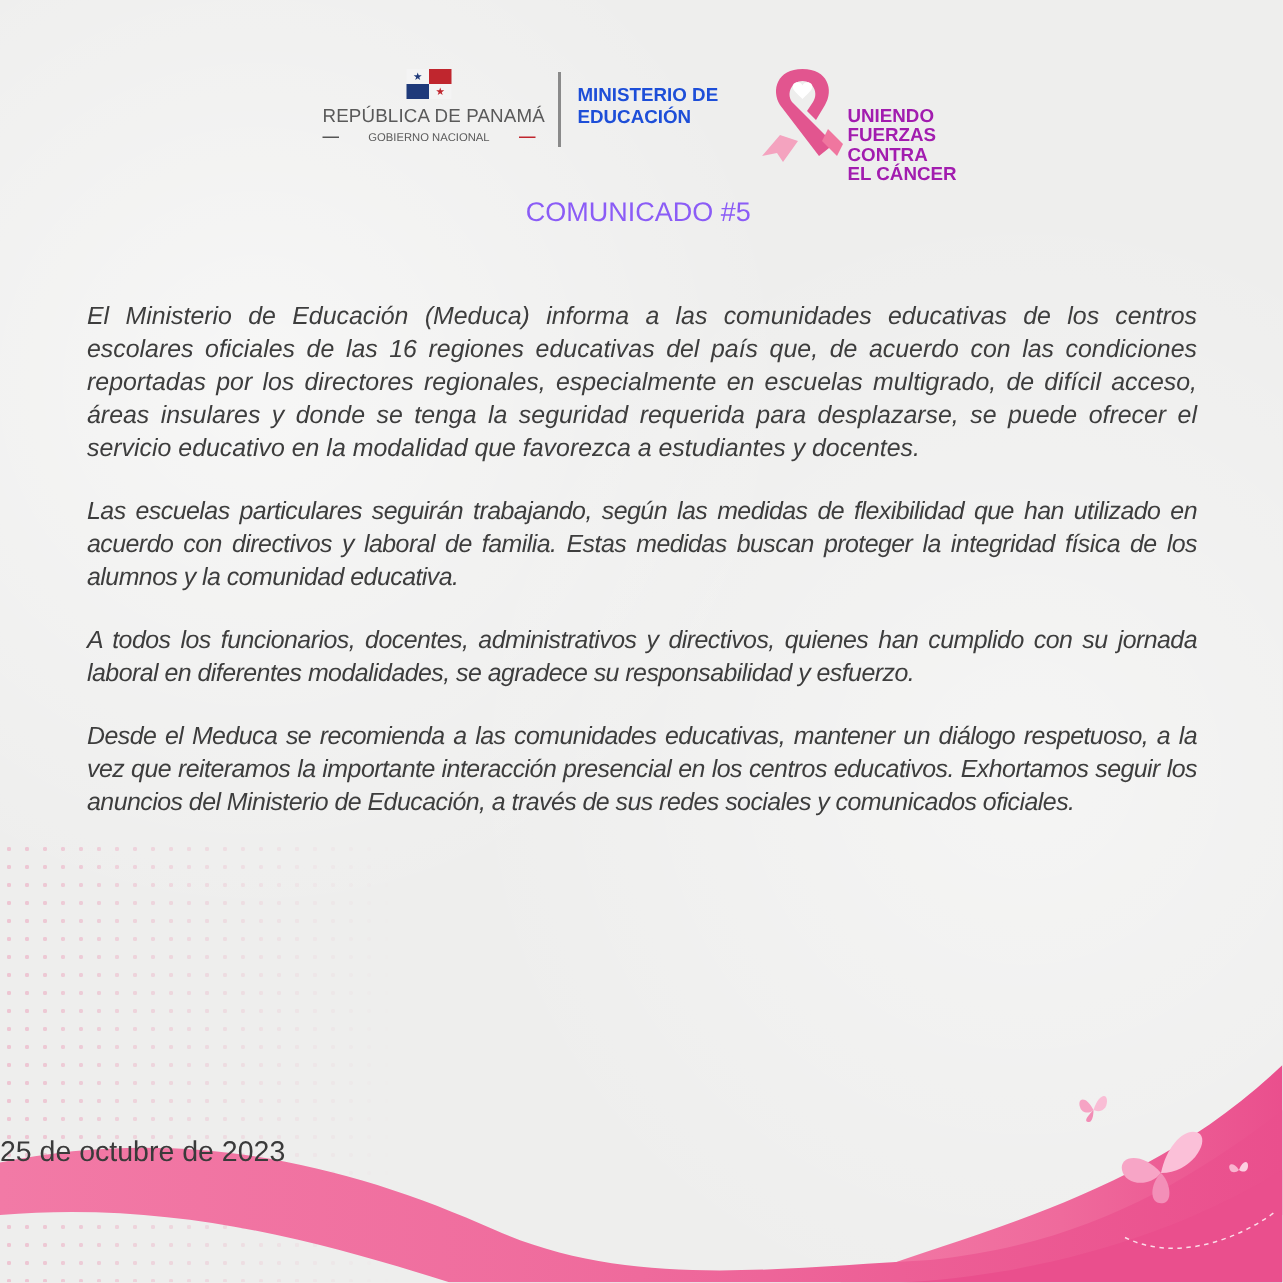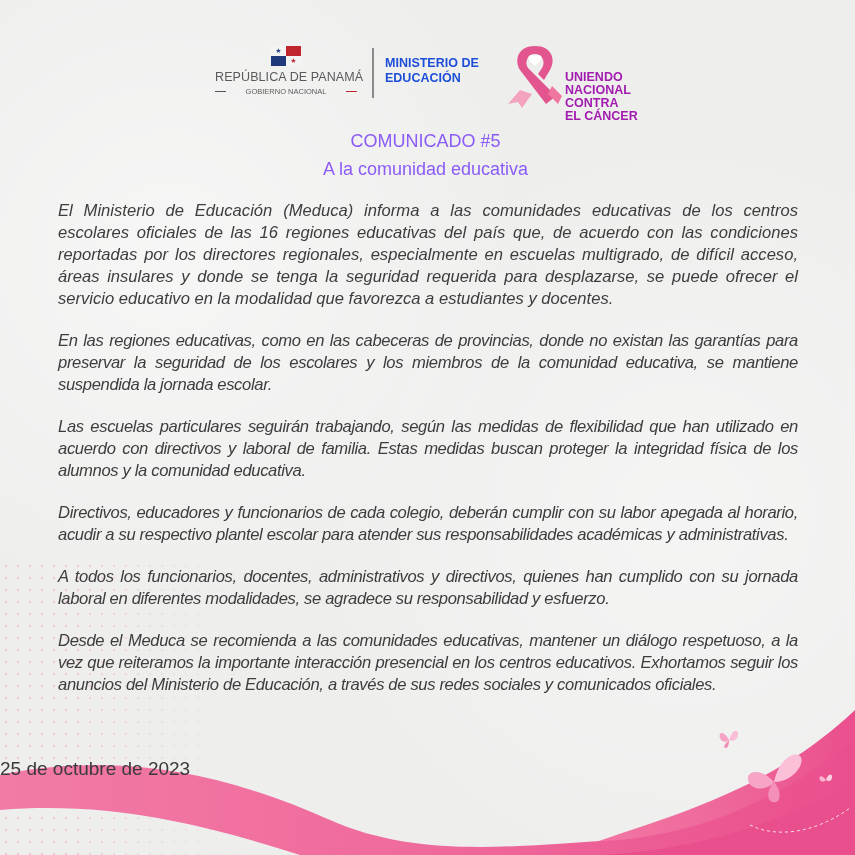--- a/index.html
+++ b/index.html
@@ -124,36 +124,33 @@
     <div>EDUCACIÓN</div>
   </div>
   <svg class="ribbon" viewBox="0 0 58 70">
     <path d="M14 52 L2 66 L12 64 L16 70 L26 56 Z" fill="#f4a3bf"></path>
     <path d="M29 8 C 12 8, 8 22, 14 32 L 40 66 L 50 58 L 22 30 C 18 24, 22 16, 29 16 C 36 16, 40 24, 36 30 L 32 36 L 38 42 L 44 32 C 50 22, 46 8, 29 8 Z" fill="#e2558f"></path>
     <path d="M42 56 L52 66 L56 58 L46 48 Z" fill="#f0769f"></path>
     <path d="M29 28 C 25 24, 21 21, 23 18 C 25 16, 28 17, 29 19 C 30 17, 33 16, 35 18 C 37 21, 33 24, 29 28 Z" fill="#ffffff"></path>
   </svg>
   <div class="campaign">
     <div>UNIENDO</div>
-    <div>NACIONAL</div>
+    <div>FUERZAS</div>
     <div>CONTRA</div>
     <div>EL CÁNCER</div>
   </div>
 </div>
 
 <div class="title">
   <div>COMUNICADO #5</div>
-  <div>A la comunidad educativa</div>
 </div>
 
 <div class="body">
   <p>El Ministerio de Educación (Meduca) informa a las comunidades educativas de los centros escolares oficiales de las 16 regiones educativas del país que, de acuerdo con las condiciones reportadas por los directores regionales, especialmente en escuelas multigrado, de difícil acceso, áreas insulares y donde se tenga la seguridad requerida para desplazarse, se puede ofrecer el servicio educativo en la modalidad que favorezca a estudiantes y docentes.</p>
-  <p class="tight">En las regiones educativas, como en las cabeceras de provincias, donde no existan las garantías para preservar la seguridad de los escolares y los miembros de la comunidad educativa, se mantiene suspendida la jornada escolar.</p>
   <p class="tight">Las escuelas particulares seguirán trabajando, según las medidas de flexibilidad que han utilizado en acuerdo con directivos y laboral de familia. Estas medidas buscan proteger la integridad física de los alumnos y la comunidad educativa.</p>
-  <p class="tight">Directivos, educadores y funcionarios de cada colegio, deberán cumplir con su labor apegada al horario, acudir a su respectivo plantel escolar para atender sus responsabilidades académicas y administrativas.</p>
   <p class="tight">A todos los funcionarios, docentes, administrativos y directivos, quienes han cumplido con su jornada laboral en diferentes modalidades, se agradece su responsabilidad y esfuerzo.</p>
   <p class="tight">Desde el Meduca se recomienda a las comunidades educativas, mantener un diálogo respetuoso, a la vez que reiteramos la importante interacción presencial en los centros educativos. Exhortamos seguir los anuncios del Ministerio de Educación, a través de sus redes sociales y comunicados oficiales.</p>
 </div>
 
 <div class="date">25 de octubre de 2023</div>
 
 <svg class="butterfly" style="left:716px;top:726px" width="26" height="24" viewBox="0 0 26 24">
   <path d="M13 14 C 8 4, 2 6, 4 12 C 5 16, 10 17, 13 14 Z" fill="#f6a3c4"></path>
   <path d="M13 14 C 16 4, 22 2, 22 8 C 22 14, 17 16, 13 14 Z" fill="#f9bdd5"></path>
   <path d="M13 14 C 9 18, 6 22, 10 22 C 12 22, 13 18, 13 14 Z" fill="#f28db6"></path>

